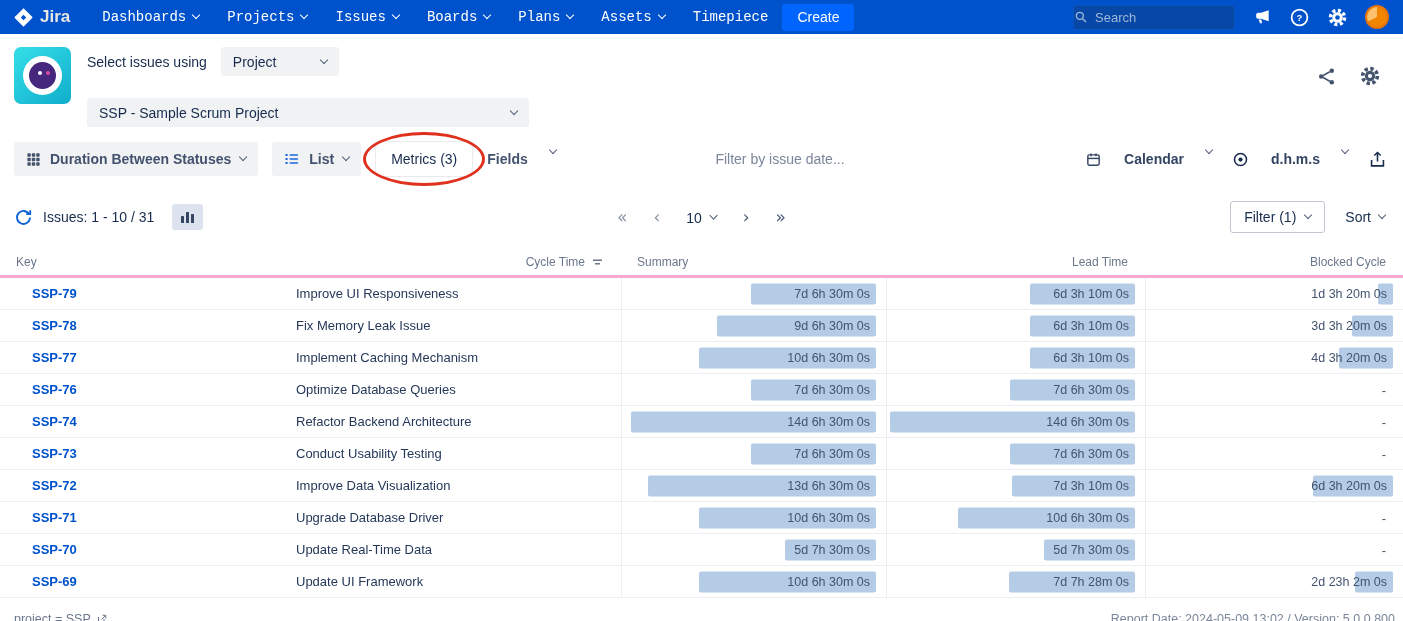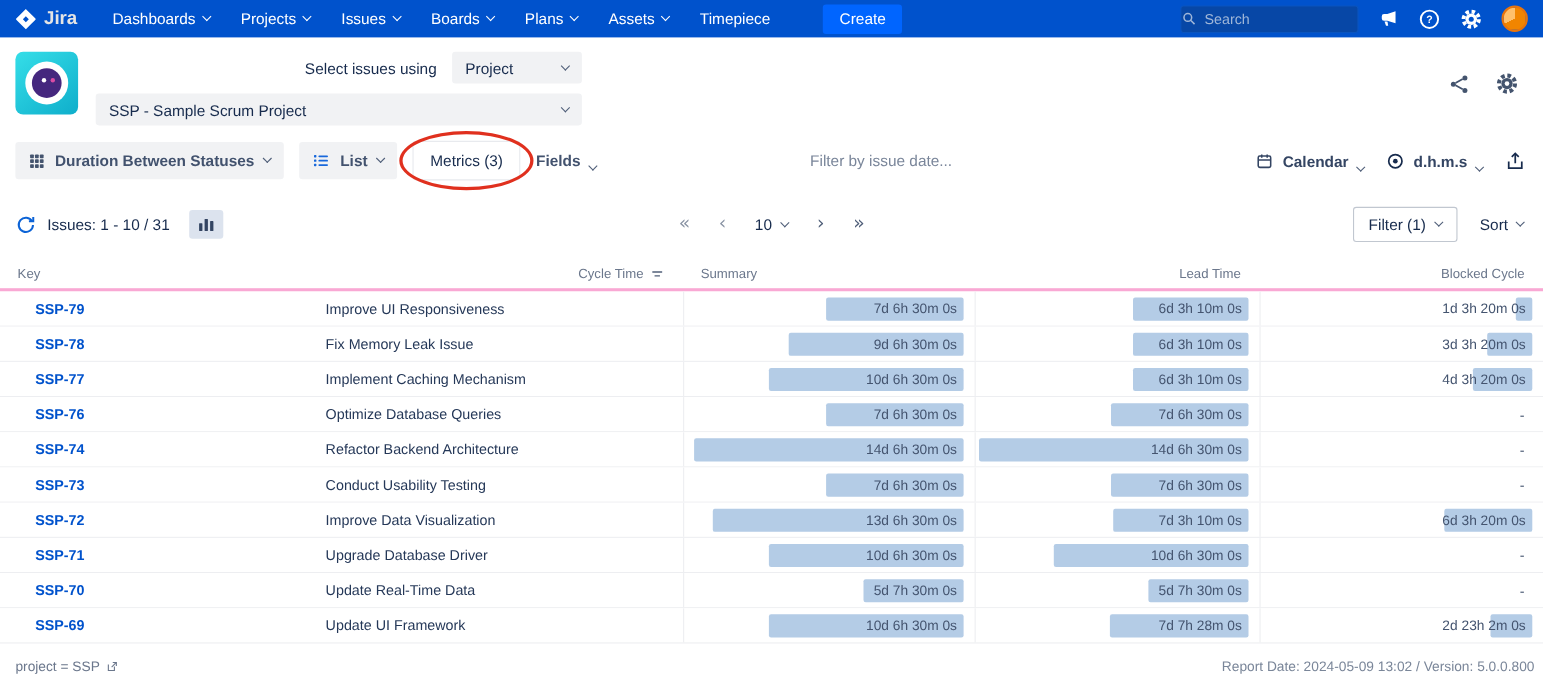--- a/index.html
+++ b/index.html
@@ -2,55 +2,55 @@
 <html><head>
 <meta charset="utf-8">
 <style>
   * { box-sizing: border-box; margin: 0; padding: 0; }
   html,body { width: 1403px; height: 621px; }
   body { background:#fff; font-family:"Liberation Sans", sans-serif; color:#172B4D; overflow:hidden; }
 
   
   .navbar { height:34px; background:#0052CC; display:flex; align-items:center; padding:0 14px; }
   .brand { display:flex; align-items:center; gap:7px; color:#e5e5e5; font-size:17px; font-weight:600; margin-right:32px; cursor:pointer; }
-  .menu { display:flex; align-items:center; gap:28px; margin-right:48px; }
+  .menu { display:flex; align-items:center; gap:28px; margin-right:14px;font-family:Liberation Mono, monospace; }
   .nav-item { display:flex; align-items:center; gap:7px; color:#fff; font-size:14px; font-weight:500; cursor:pointer; white-space:nowrap; }
   .chev { display:inline-block; width:6px; height:6px; border-right:1.8px solid currentColor; border-bottom:1.8px solid currentColor; transform:rotate(45deg); margin-top:-4px; flex:none; }
   .create-btn { background:#0065FF; border:none; color:#fff; font-family:inherit; font-size:14px; font-weight:500; height:27px; padding:0 15px; border-radius:3px; cursor:pointer; }
   .nav-right { margin-left:auto; display:flex; align-items:center; gap:17px; }
   .searchbox { width:162px; height:25px; background:#0747A6; border:1px solid #0A54BE; border-radius:3px; display:flex; align-items:center; gap:7px; padding:0 0; }
   .searchbox input { flex:1; background:transparent; border:none; outline:none; color:#DEEBFF; font-family:inherit; font-size:13px; min-width:0; }
   .searchbox input::placeholder { color:#9FB6D8; }
   .navicon { display:flex; align-items:center; justify-content:center; cursor:pointer; }
   .avatar { width:24px; height:24px; border-radius:50%; background:conic-gradient(#F18500 0 68%, #FFC06B 68% 100%); border:2px solid #E8740C; cursor:pointer; }
 
   
   .rpt-header { display:flex; align-items:flex-start; padding:13px 16px 8px 14px; }
   .applogo { width:57px; height:57px; border-radius:7px; background:linear-gradient(140deg,#35DEE8,#0FAECB); position:relative; flex:none; margin-right:16px; }
   .applogo .ring { position:absolute; inset:9px; background:#fff; border-radius:50%; }
   .applogo .core { position:absolute; inset:15px; background:#45277E; border-radius:50%; }
   .applogo .eye1 { position:absolute; left:24px; top:24px; width:4px; height:4px; background:#fff; border-radius:50%; }
   .applogo .eye2 { position:absolute; left:32px; top:24px; width:4px; height:4px; background:#D94CA4; border-radius:50%; }
-  .selector-col { display:flex; flex-direction:column; gap:9px;align-items:flex-end; }
+  .selector-col { display:flex; flex-direction:column; gap:22px; }
   .selector-row { display:flex; align-items:center; gap:14px; }
   .select-label { font-size:14px; color:#172B4D; }
   .dd { background:#F1F2F4; border-radius:3px; height:29px; display:inline-flex; align-items:center; justify-content:space-between; gap:20px; padding:0 12px; font-size:14px; color:#172B4D; cursor:pointer; }
   .dd .chev { color:#505F79; }
   .dd.mode { min-width:118px; }
   .dd.project { width:442px; }
   .hdr-actions { margin-left:auto; display:flex; align-items:center; gap:22px; padding-top:18px; padding-right:6px; }
 
   
   .toolbar { display:flex; align-items:center; padding:6px 16px 12px 14px; gap:14px; }
   .chip { background:#F1F2F4; border:none; border-radius:3px; height:34px; display:inline-flex; align-items:center; gap:9px; padding:12px 12px; font-family:inherit; font-size:14px; font-weight:600; color:#42526E; cursor:pointer; white-space:nowrap; }
   .chip .chev { color:#505F79; }
   .metrics-wrap { position:relative; display:inline-flex; }
   .metrics-btn { background:#fff; border:1px solid #E8EAEE; border-radius:3px; height:36px; padding:0 15px; font-family:inherit; font-size:14px; font-weight:500; color:#172B4D; cursor:pointer; }
   .red-oval { position:absolute; inset:-9px -12px; border:3px solid #E0301E; border-radius:50%; pointer-events:none; }
-  .ghost-btn { background:transparent; border:none; display:inline-flex; align-items:flex-end; gap:8px; font-family:inherit; font-size:14px; font-weight:600; color:#42526E; cursor:pointer; white-space:nowrap; }
+  .ghost-btn { background:transparent; border:none; display:inline-flex; align-items:flex-start; gap:22px; font-family:inherit; font-size:14px; font-weight:600; color:#42526E; cursor:pointer; white-space:nowrap; }
   .ghost-btn .chev { color:#505F79; }
   .date-filter-zone { flex:1; display:flex; justify-content:center; }
   .date-filter-zone input { border:none; outline:none; font-family:inherit; font-size:14px; width:210px; color:#172B4D; }
   .date-filter-zone input::placeholder { color:#7A869A; }
   .tb-right { display:flex; align-items:center; gap:20px; }
   .tb-right .ghost-btn { color:#344563; }
 
   
   .pager-row { display:flex; align-items:center; padding:12px 18px 12px 14px; position:relative; }
   .pager-left { display:flex; align-items:center; gap:10px; }

